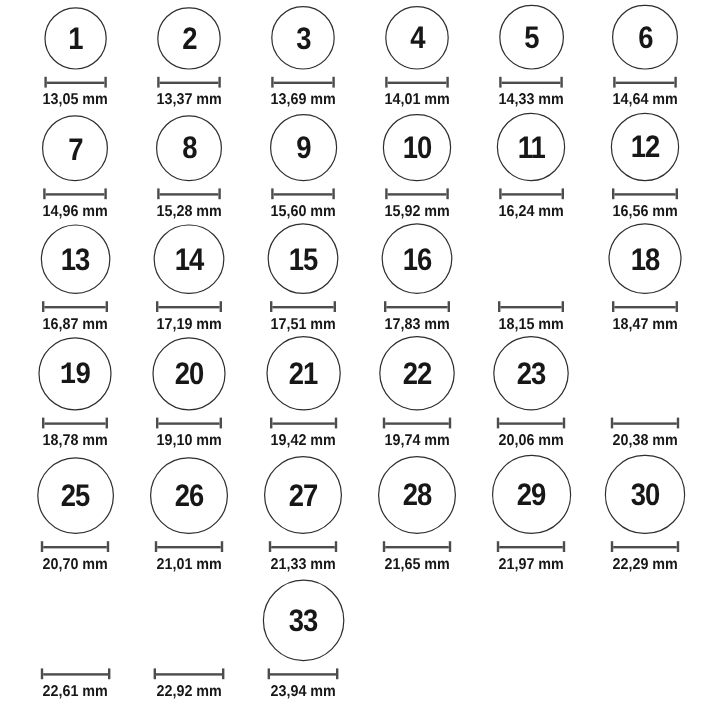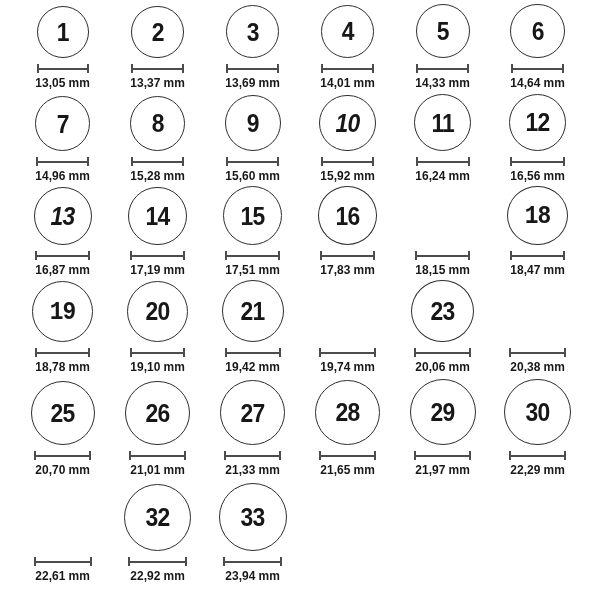--- a/index.html
+++ b/index.html
@@ -132,42 +132,42 @@
     <div class="label">15,28 mm</div>
   </div>
     <div class="cell">
     <div class="circle" style="width: 56px; height: 56px;">
       <span class="num">9</span>
     </div>
     <div class="bar" style="width: 53.6px;"></div>
     <div class="label">15,60 mm</div>
   </div>
     <div class="cell">
-    <div class="circle" style="width: 56.5px; height: 56.5px; font-style: italic;">
+    <div class="circle" style="width: 56.5px; height: 56.5px;">
       <span class="num">10</span>
     </div>
     <div class="bar" style="width: 53.8px;"></div>
     <div class="label">15,92 mm</div>
   </div>
     <div class="cell">
     <div class="circle" style="width: 57px; height: 57px;">
       <span class="num">11</span>
     </div>
     <div class="bar" style="width: 54px;"></div>
     <div class="label">16,24 mm</div>
   </div>
     <div class="cell">
     <div class="circle" style="width: 57.5px; height: 57.5px; align-items: center;">
       <span class="num">12</span>
     </div>
     <div class="bar" style="width: 54.2px;"></div>
     <div class="label">16,56 mm</div>
   </div>
     <div class="cell">
-    <div class="circle" style="width: 58px; height: 58px; font-style: italic;">
+    <div class="circle" style="width: 58px; height: 58px;">
       <span class="num">13</span>
     </div>
     <div class="bar" style="width: 54.4px;"></div>
     <div class="label">16,87 mm</div>
   </div>
     <div class="cell">
     <div class="circle" style="width: 58.5px; height: 58.5px;">
       <span class="num">14</span>
     </div>
     <div class="bar" style="width: 54.6px;"></div>
@@ -185,21 +185,21 @@
       <span class="num">16</span>
     </div>
     <div class="bar" style="width: 55px;"></div>
     <div class="label">17,83 mm</div>
   </div>
     <div class="cell">
     <div class="bar" style="width: 55.2px;"></div>
     <div class="label">18,15 mm</div>
   </div>
     <div class="cell">
-    <div class="circle" style="width: 60.5px; height: 60.5px; font-family: Liberation Mono, monospace;">
+    <div class="circle" style="width: 60.5px; height: 60.5px;">
       <span class="num">18</span>
     </div>
     <div class="bar" style="width: 55.4px;"></div>
     <div class="label">18,47 mm</div>
   </div>
     <div class="cell">
     <div class="circle" style="width: 61px; height: 61px; font-family: Liberation Mono, monospace;">
       <span class="num">19</span>
     </div>
     <div class="bar" style="width: 55.6px;"></div>
@@ -213,20 +213,23 @@
     <div class="label">19,10 mm</div>
   </div>
     <div class="cell">
     <div class="circle" style="width: 62px; height: 62px;">
       <span class="num">21</span>
     </div>
     <div class="bar" style="width: 56px;"></div>
     <div class="label">19,42 mm</div>
   </div>
     <div class="cell">
+    <div class="circle" style="width: 62.5px; height: 62.5px;">
+      <span class="num">22</span>
+    </div>
     <div class="bar" style="width: 56.2px;"></div>
     <div class="label">19,74 mm</div>
   </div>
     <div class="cell">
     <div class="circle" style="width: 63px; height: 63px;">
       <span class="num">23</span>
     </div>
     <div class="bar" style="width: 56.4px;"></div>
     <div class="label">20,06 mm</div>
   </div>
@@ -274,23 +277,20 @@
       <span class="num">30</span>
     </div>
     <div class="bar" style="width: 57.8px;"></div>
     <div class="label">22,29 mm</div>
   </div>
     <div class="cell">
     <div class="bar" style="width: 58px;"></div>
     <div class="label">22,61 mm</div>
   </div>
     <div class="cell">
-    <div class="circle" style="width: 67.5px; height: 67.5px;">
-      <span class="num">32</span>
-    </div>
     <div class="bar" style="width: 58.2px;"></div>
     <div class="label">22,92 mm</div>
   </div>
     <div class="cell">
     <div class="circle" style="width: 68px; height: 68px;">
       <span class="num">33</span>
     </div>
     <div class="bar" style="width: 58.4px;"></div>
     <div class="label">23,94 mm</div>
   </div>

